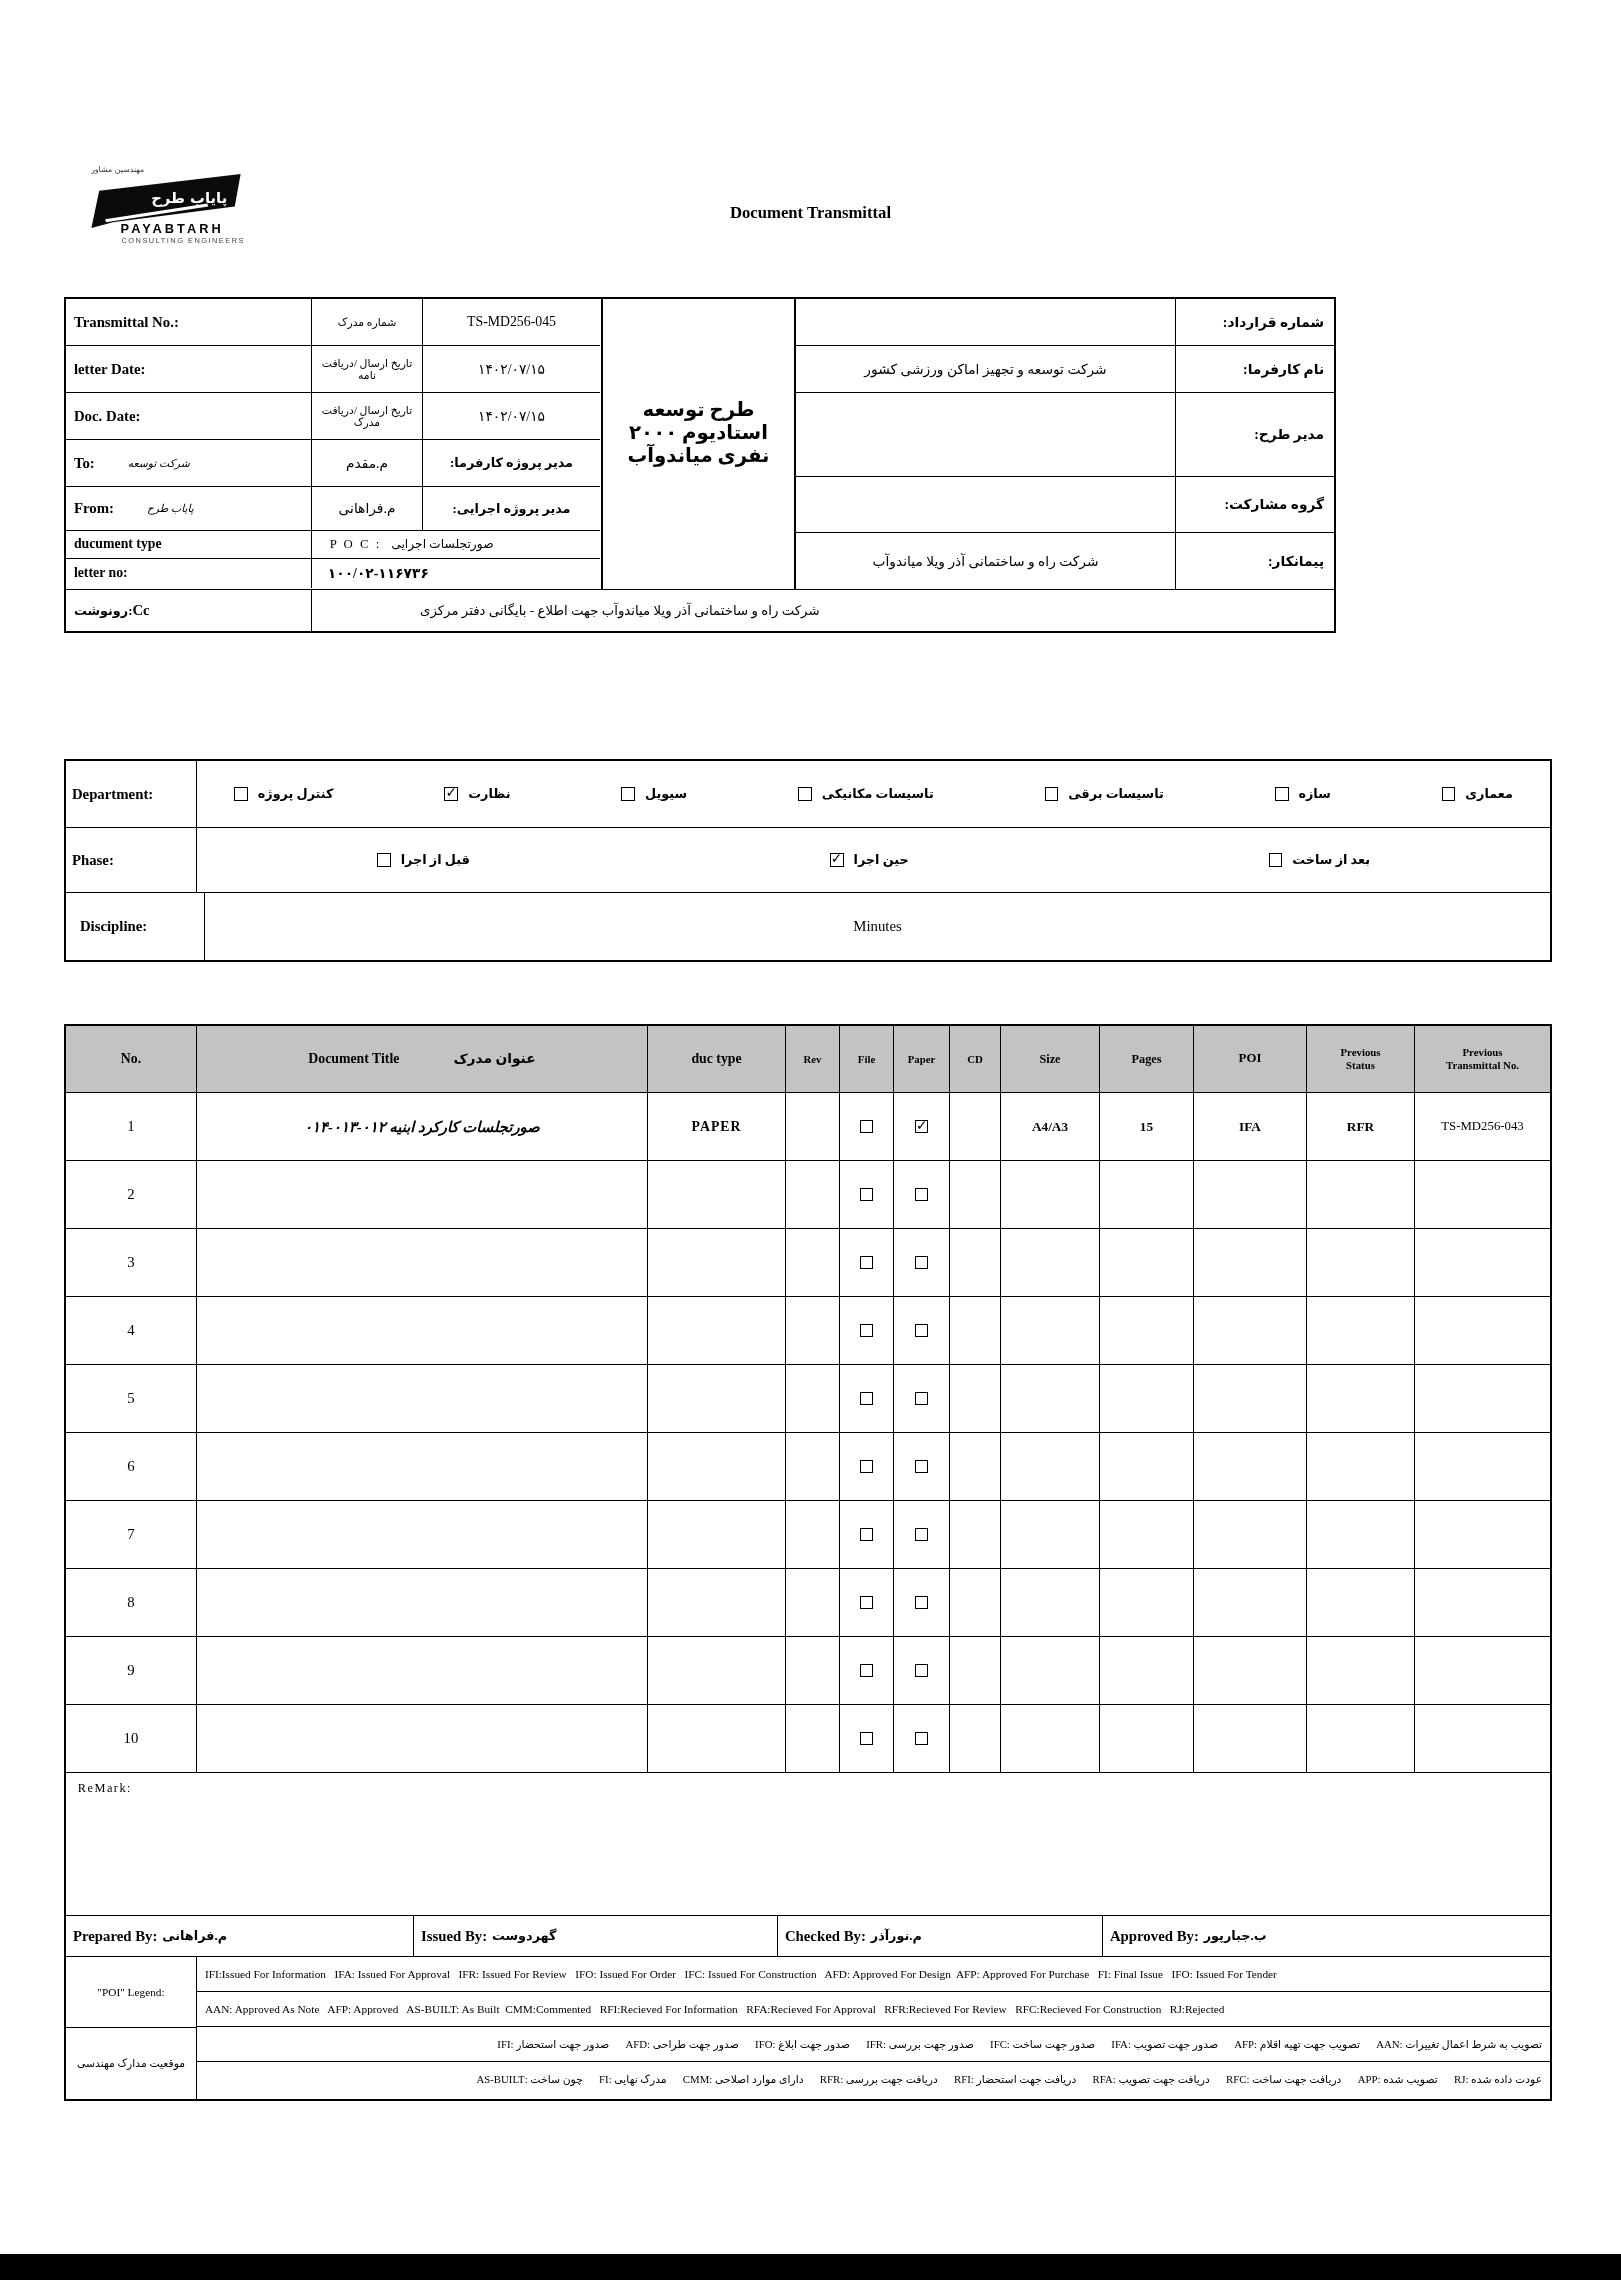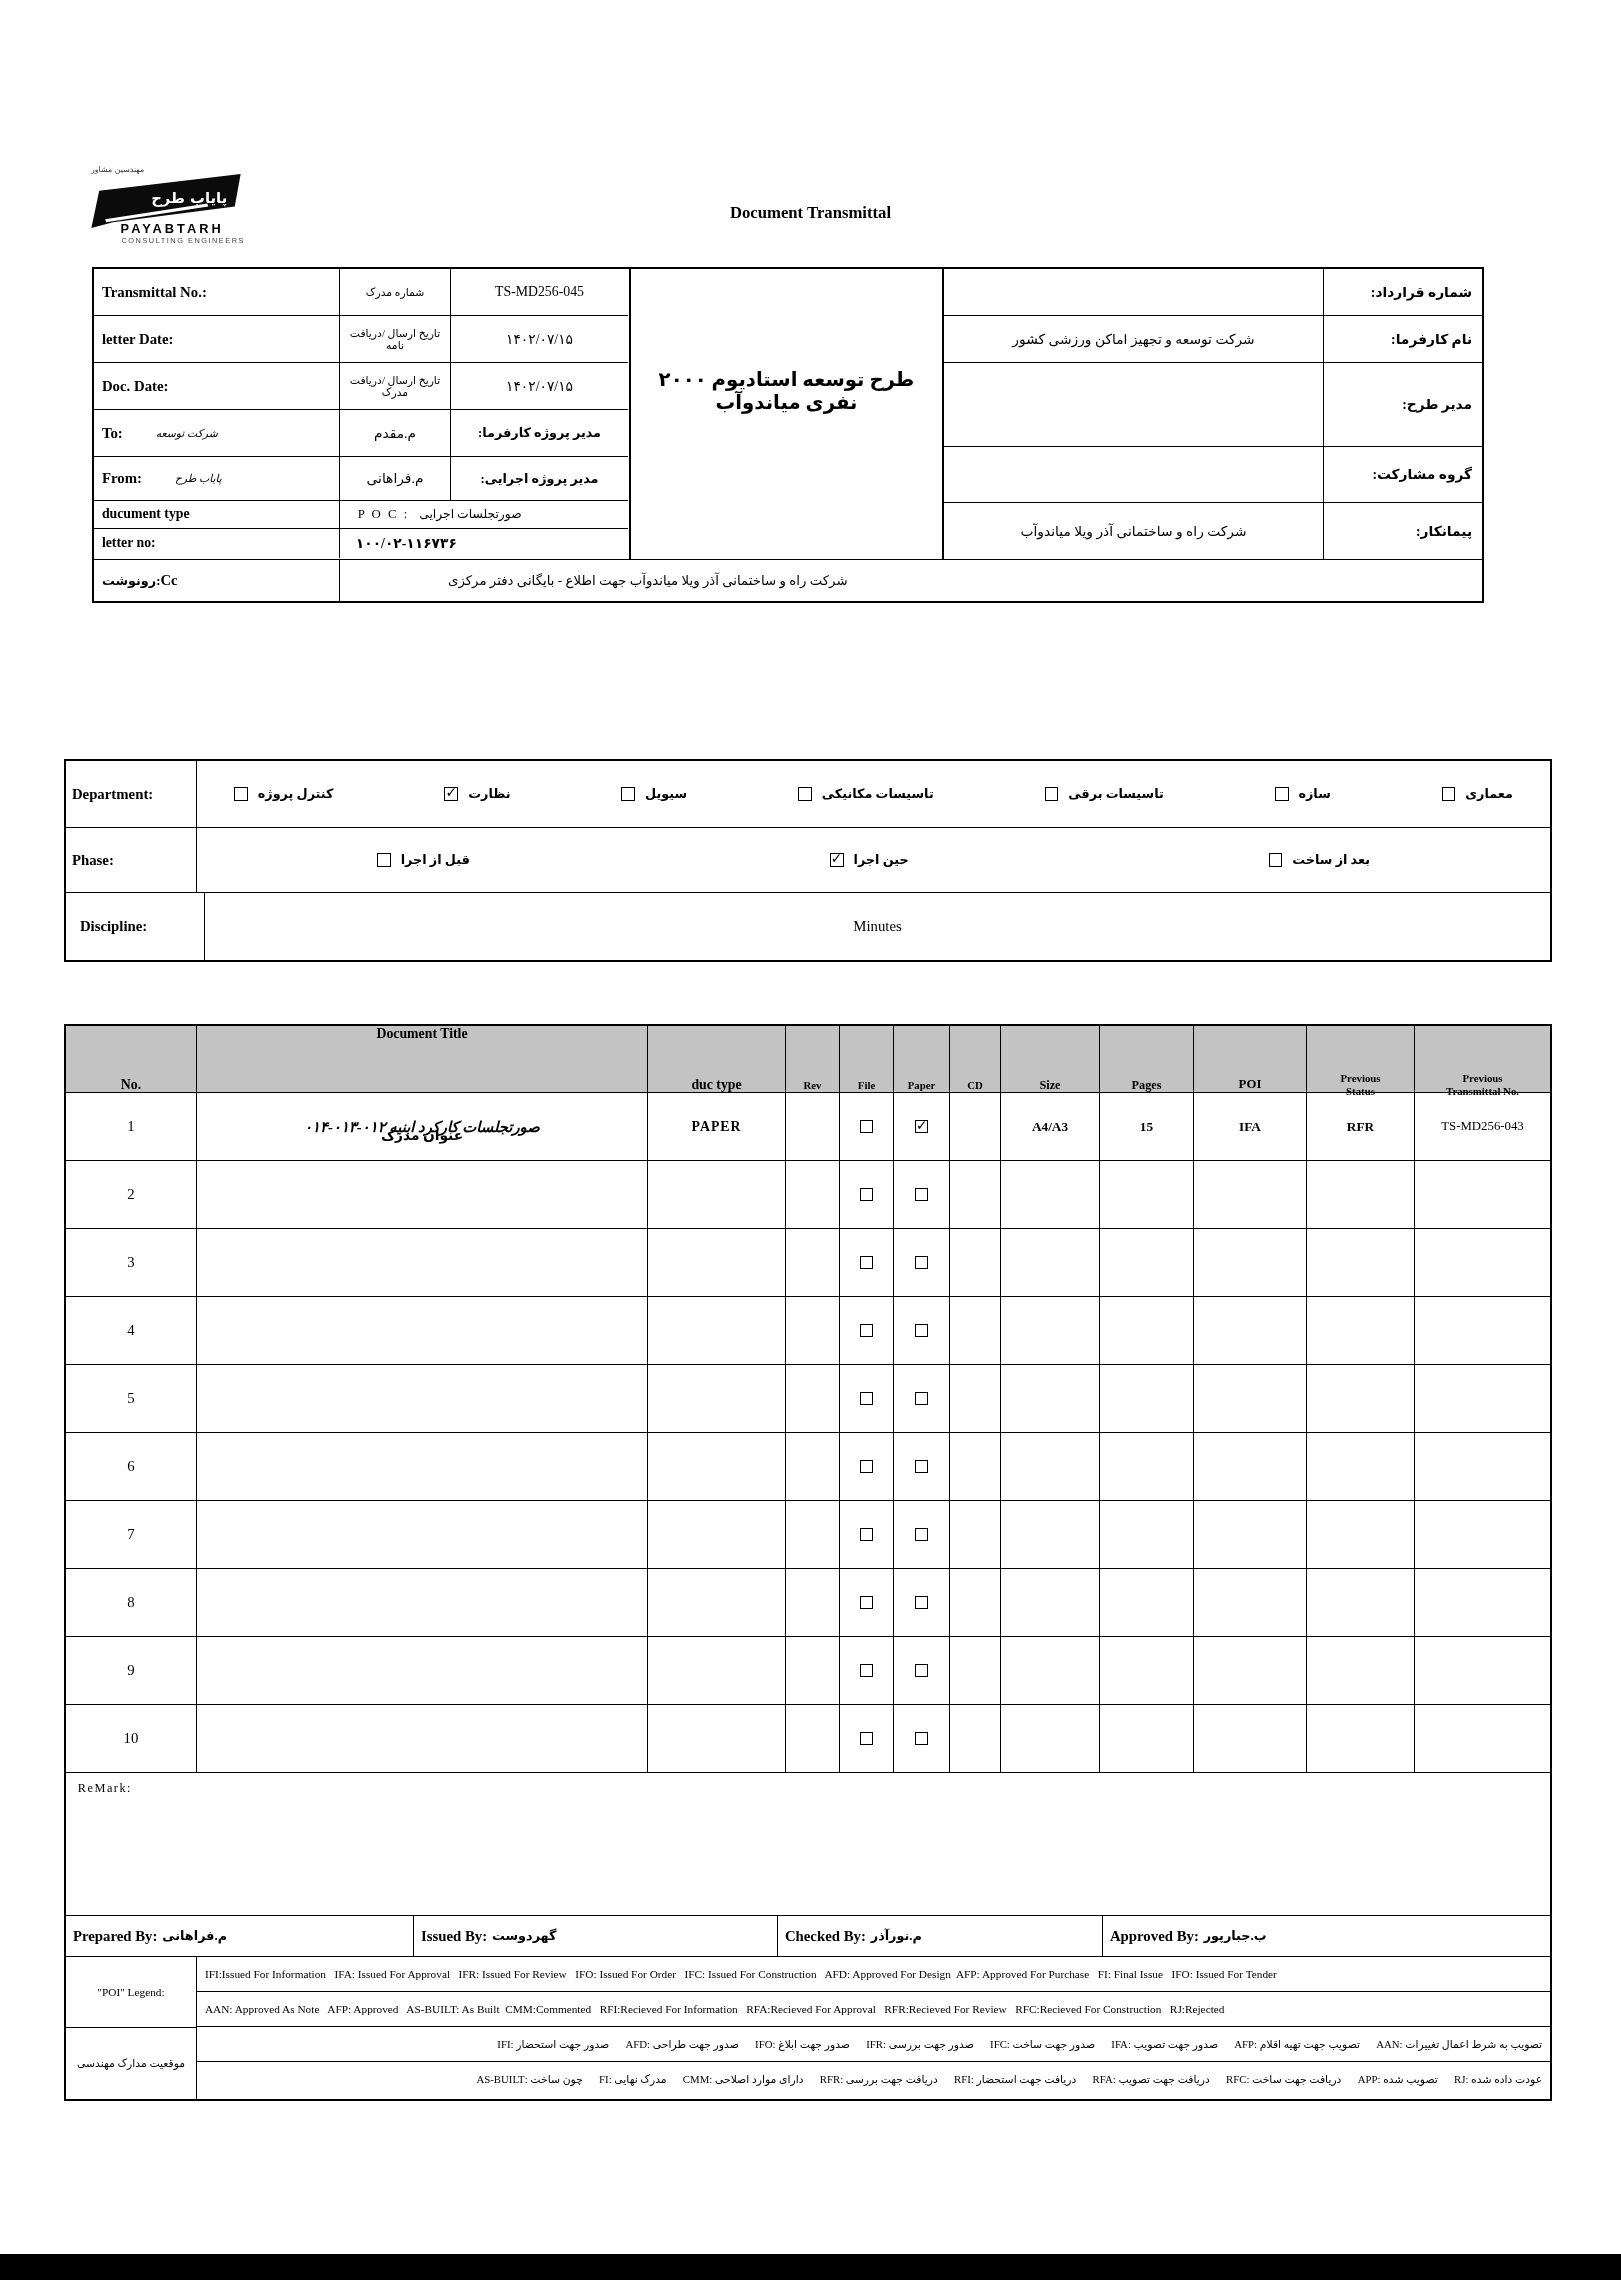--- a/index.html
+++ b/index.html
@@ -21,21 +21,21 @@
   .logo-sub { font-size:7.4px; letter-spacing:1.5px; color:#444; padding-left:30.5px; font-family:"Liberation Sans",sans-serif; }
 
   .doc-title { position:absolute; top:203px; left:0; width:100%; text-align:center; font-size:16.7px; font-weight:bold; }
 
   
   .cell { border-right:1px solid #000; border-bottom:1px solid #000; display:flex; align-items:center; overflow:hidden; }
   .nr { border-right:none !important; }
   .nb { border-bottom:none !important; }
 
   
-  .table-a { position:absolute; left:64px; top:267px; width:1392px; border:2px solid #000; background:#fff;margin-left:28px; }
+  .table-a { position:absolute; left:64px; top:297px; width:1272px; border:2px solid #000; background:#fff; }
   .ta-top { display:flex; }
   .ta-left { width:537px; border-right:2px solid #000; display:grid;
              grid-template-columns:246px 111px 177px;
              grid-template-rows:47px 47px 47px 47px 44px 27.6px 29.6px; }
   .ta-mid { flex:1; position:relative; }
   .ta-right { width:540px; border-left:2px solid #000; display:grid;
               grid-template-columns:380px 158px;
               grid-template-rows:47px 47px 84px 56px 56px; }
   .lblL { font-weight:bold; font-size:14.8px; padding-left:7.9px; }
   .faS  { font-size:10.8px; direction:rtl; justify-content:center; text-align:center; line-height:1.15; }
@@ -70,21 +70,21 @@
   .checkbox { width:13.8px; height:13.8px; border:1.5px solid #000; display:inline-block; position:relative; background:#fff; flex:0 0 auto; }
   .checkbox.checked::after { content:"✓"; position:absolute; left:0px; top:-3.9px; font-size:13.8px; font-weight:bold; font-family:"DejaVu Sans",sans-serif; }
   .disc-val { width:100%; text-align:center; font-size:14.8px; }
 
   
   .table-c { position:absolute; left:64px; top:1024px; width:1488px; border:2px solid #000; background:#fff;
              --tc-cols:131px 451px 138px 54px 54px 56px 51px 99px 94px 113px 108px 135px; }
   .tc-head { display:grid; grid-template-columns:var(--tc-cols); height:67px; background:#c3c3c3; border-bottom:1px solid #000; }
   .hc { border-right:1px solid #000; display:flex; flex-direction:column; justify-content:center; align-items:center; text-align:center; font-weight:bold; font-size:13.8px; line-height:1.2; }
   .hc.small { font-size:10.8px; }
-  .hc-title { flex-direction:column; gap:85px; }
+  .hc-title { flex-direction:row; gap:54px; }
   .hc-title .fa { direction:rtl; font-size:13.8px; }
   .tc-row { display:grid; grid-template-columns:var(--tc-cols); height:68px; }
   .dc { border-right:1px solid #000; border-bottom:1px solid #000; display:flex; align-items:center; justify-content:center; text-align:center; font-size:13.8px; overflow:hidden; }
   .dc.num { font-size:14.8px; }
   .dc.titl { direction:rtl; font-style:italic; font-weight:600; font-size:14.8px; }
   .dc.duc { font-weight:600; letter-spacing:1px; }
   .dc.bold { font-weight:bold; font-size:13.3px; }
   .dc .checkbox { width:12.8px; height:12.8px; }
   .remark { border-bottom:1px solid #000; height:143px; padding:7.9px 11.8px; font-size:12.3px; letter-spacing:1.5px; }
   .sig-row { display:grid; grid-template-columns:348px 364px 325px 447px; height:41px; }

